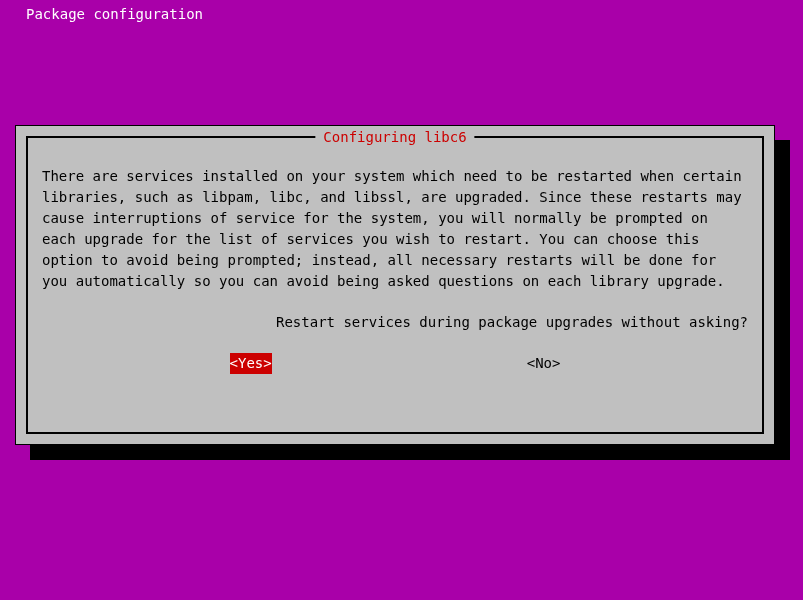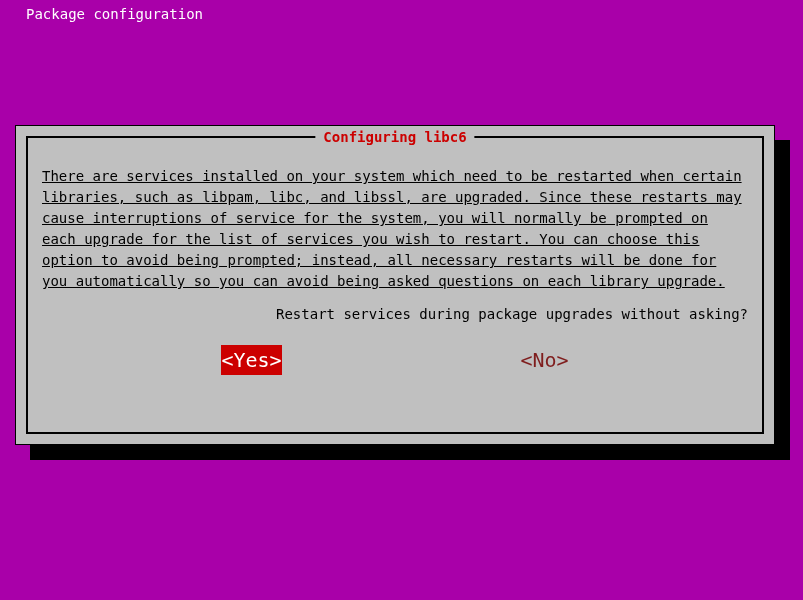--- a/index.html
+++ b/index.html
@@ -43,52 +43,51 @@
       bottom: 10px;
       border: 2px solid #000000;
     }
     .dialog-title {
       position: absolute;
       top: -11px;
       left: 50%;
       transform: translateX(-50%);
       background: #c0c0c0;
       color: #cc0000;
-      font-weight: bold;
+      font-weight: normal;
       padding: 0 8px;
       font-size: 14px;
     }
     .dialog-content {
       padding: 28px 14px 14px 14px;
       color: #000000;
       font-size: 14px;
     }
     .body-text {
-      margin-bottom: 12px;
-      text-decoration: underline;
+      margin-bottom: 20px;
     }
     .question {
       margin-bottom: 20px;
       text-align: right;
     }
     .buttons {
       display: flex;
       justify-content: space-around;
       padding: 0 60px;
     }
     .button {
-      font-size: 20px;
+      font-size: 14px;
       cursor: pointer;
     }
     .button-selected {
       background: #cc0000;
       color: #ffffff;
     }
     .button-unselected {
-      color: #7f1d1d;
+      color: #000000;
     }
   </style>
 </head>
 <body>
 
 <div class="header">
   <span>Package configuration</span>
 </div>
 
 <div class="dialog-shadow"></div>

